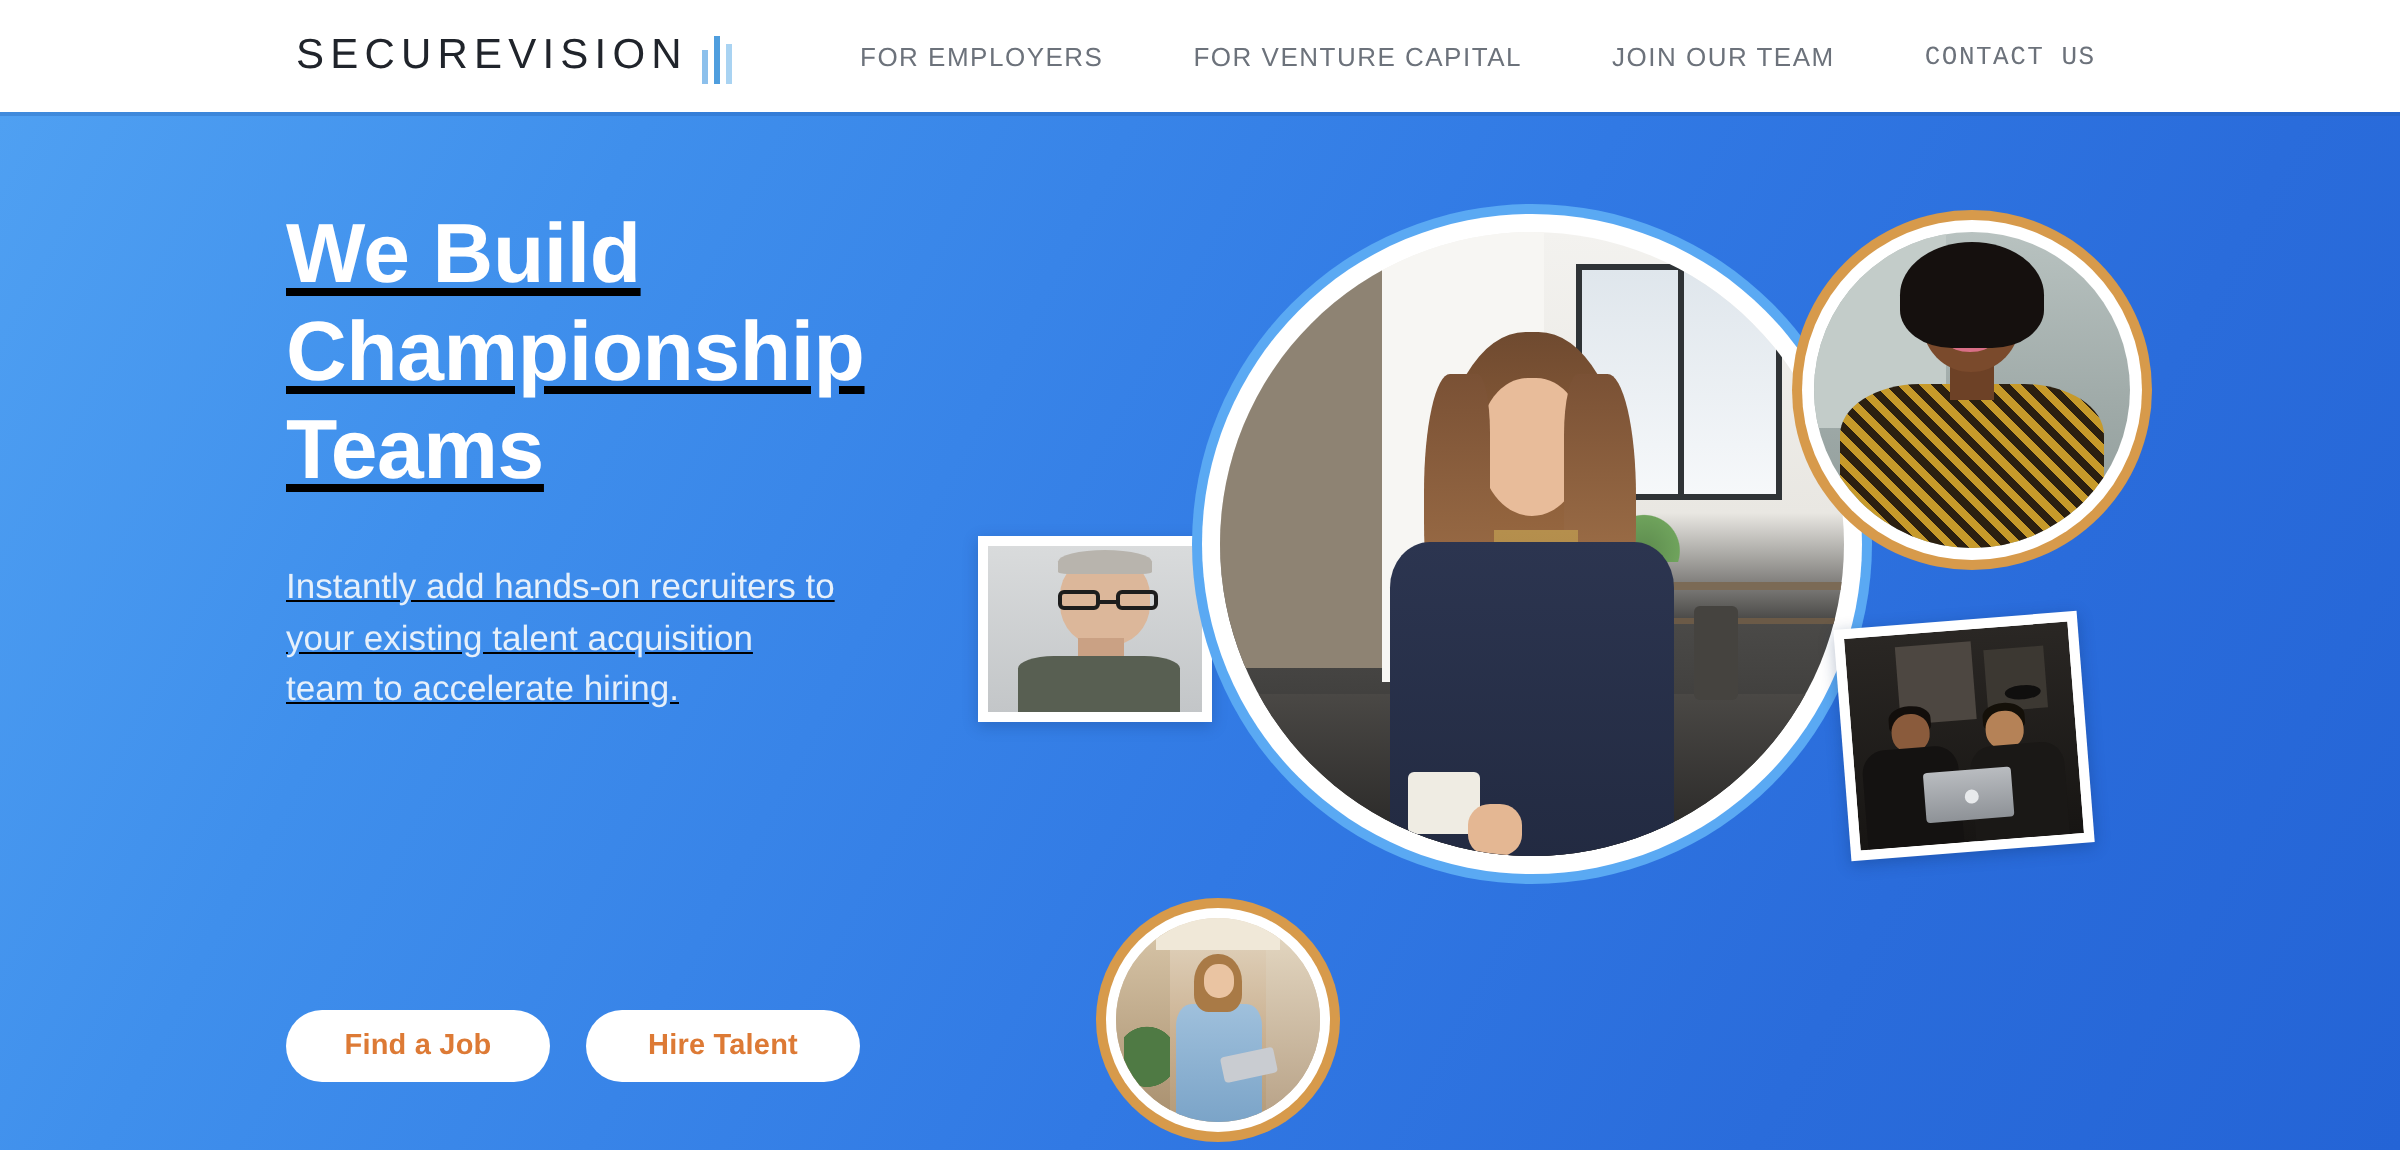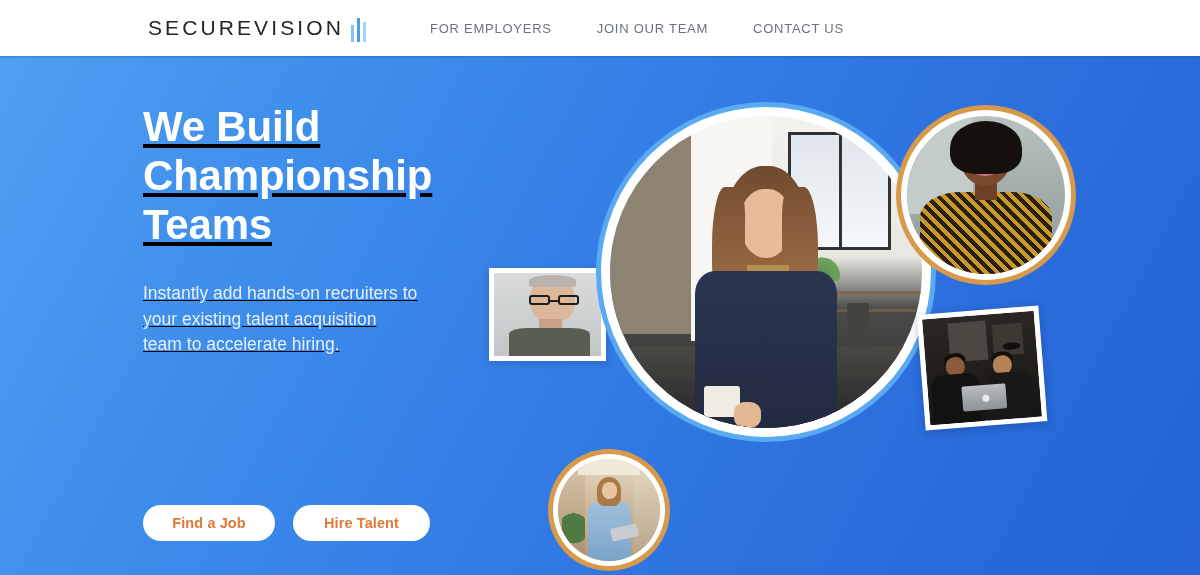--- a/index.html
+++ b/index.html
@@ -59,21 +59,21 @@
   .nav a {
     font-size: 13px;
     letter-spacing: 0.75px;
     color: #6c727b;
     text-decoration: none;
     padding: 6px 0;
     margin-right: 45px;
     white-space: nowrap;
     font-weight: 400;
   }
-  .nav a:last-child { margin-right: 0; }
+  .nav a:last-child { margin-right: 0; font-family: Liberation Mono, monospace; }
 
   
   .hero {
     position: absolute; top: 56px; left: 0;
     width: 1200px; height: 519px;
     background: linear-gradient(118deg, #4fa0f2 0%, #3f8fec 22%, #3179e4 55%, #2a6cdb 78%, #2464d6 100%);
     overflow: hidden;
   }
   .hero-topline {
     position: absolute; top: 0; left: 0; width: 1200px; height: 2px;
@@ -315,20 +315,21 @@
       <span class="logo-word">SECUREVISION</span>
       <span class="logo-mark">
         <i></i>
           <i></i>
           <i></i>
       </span>
     </a>
 
     <nav class="nav">
       <a href="#">FOR EMPLOYERS</a>
+      <a href="#">FOR VENTURE CAPITAL</a>
       <a href="#">JOIN OUR TEAM</a>
       <a href="#">CONTACT US</a>
     </nav>
 
   </div>
 
   <section class="hero">
     <div class="hero-topline"></div>
 
     <div class="hero-copy">

